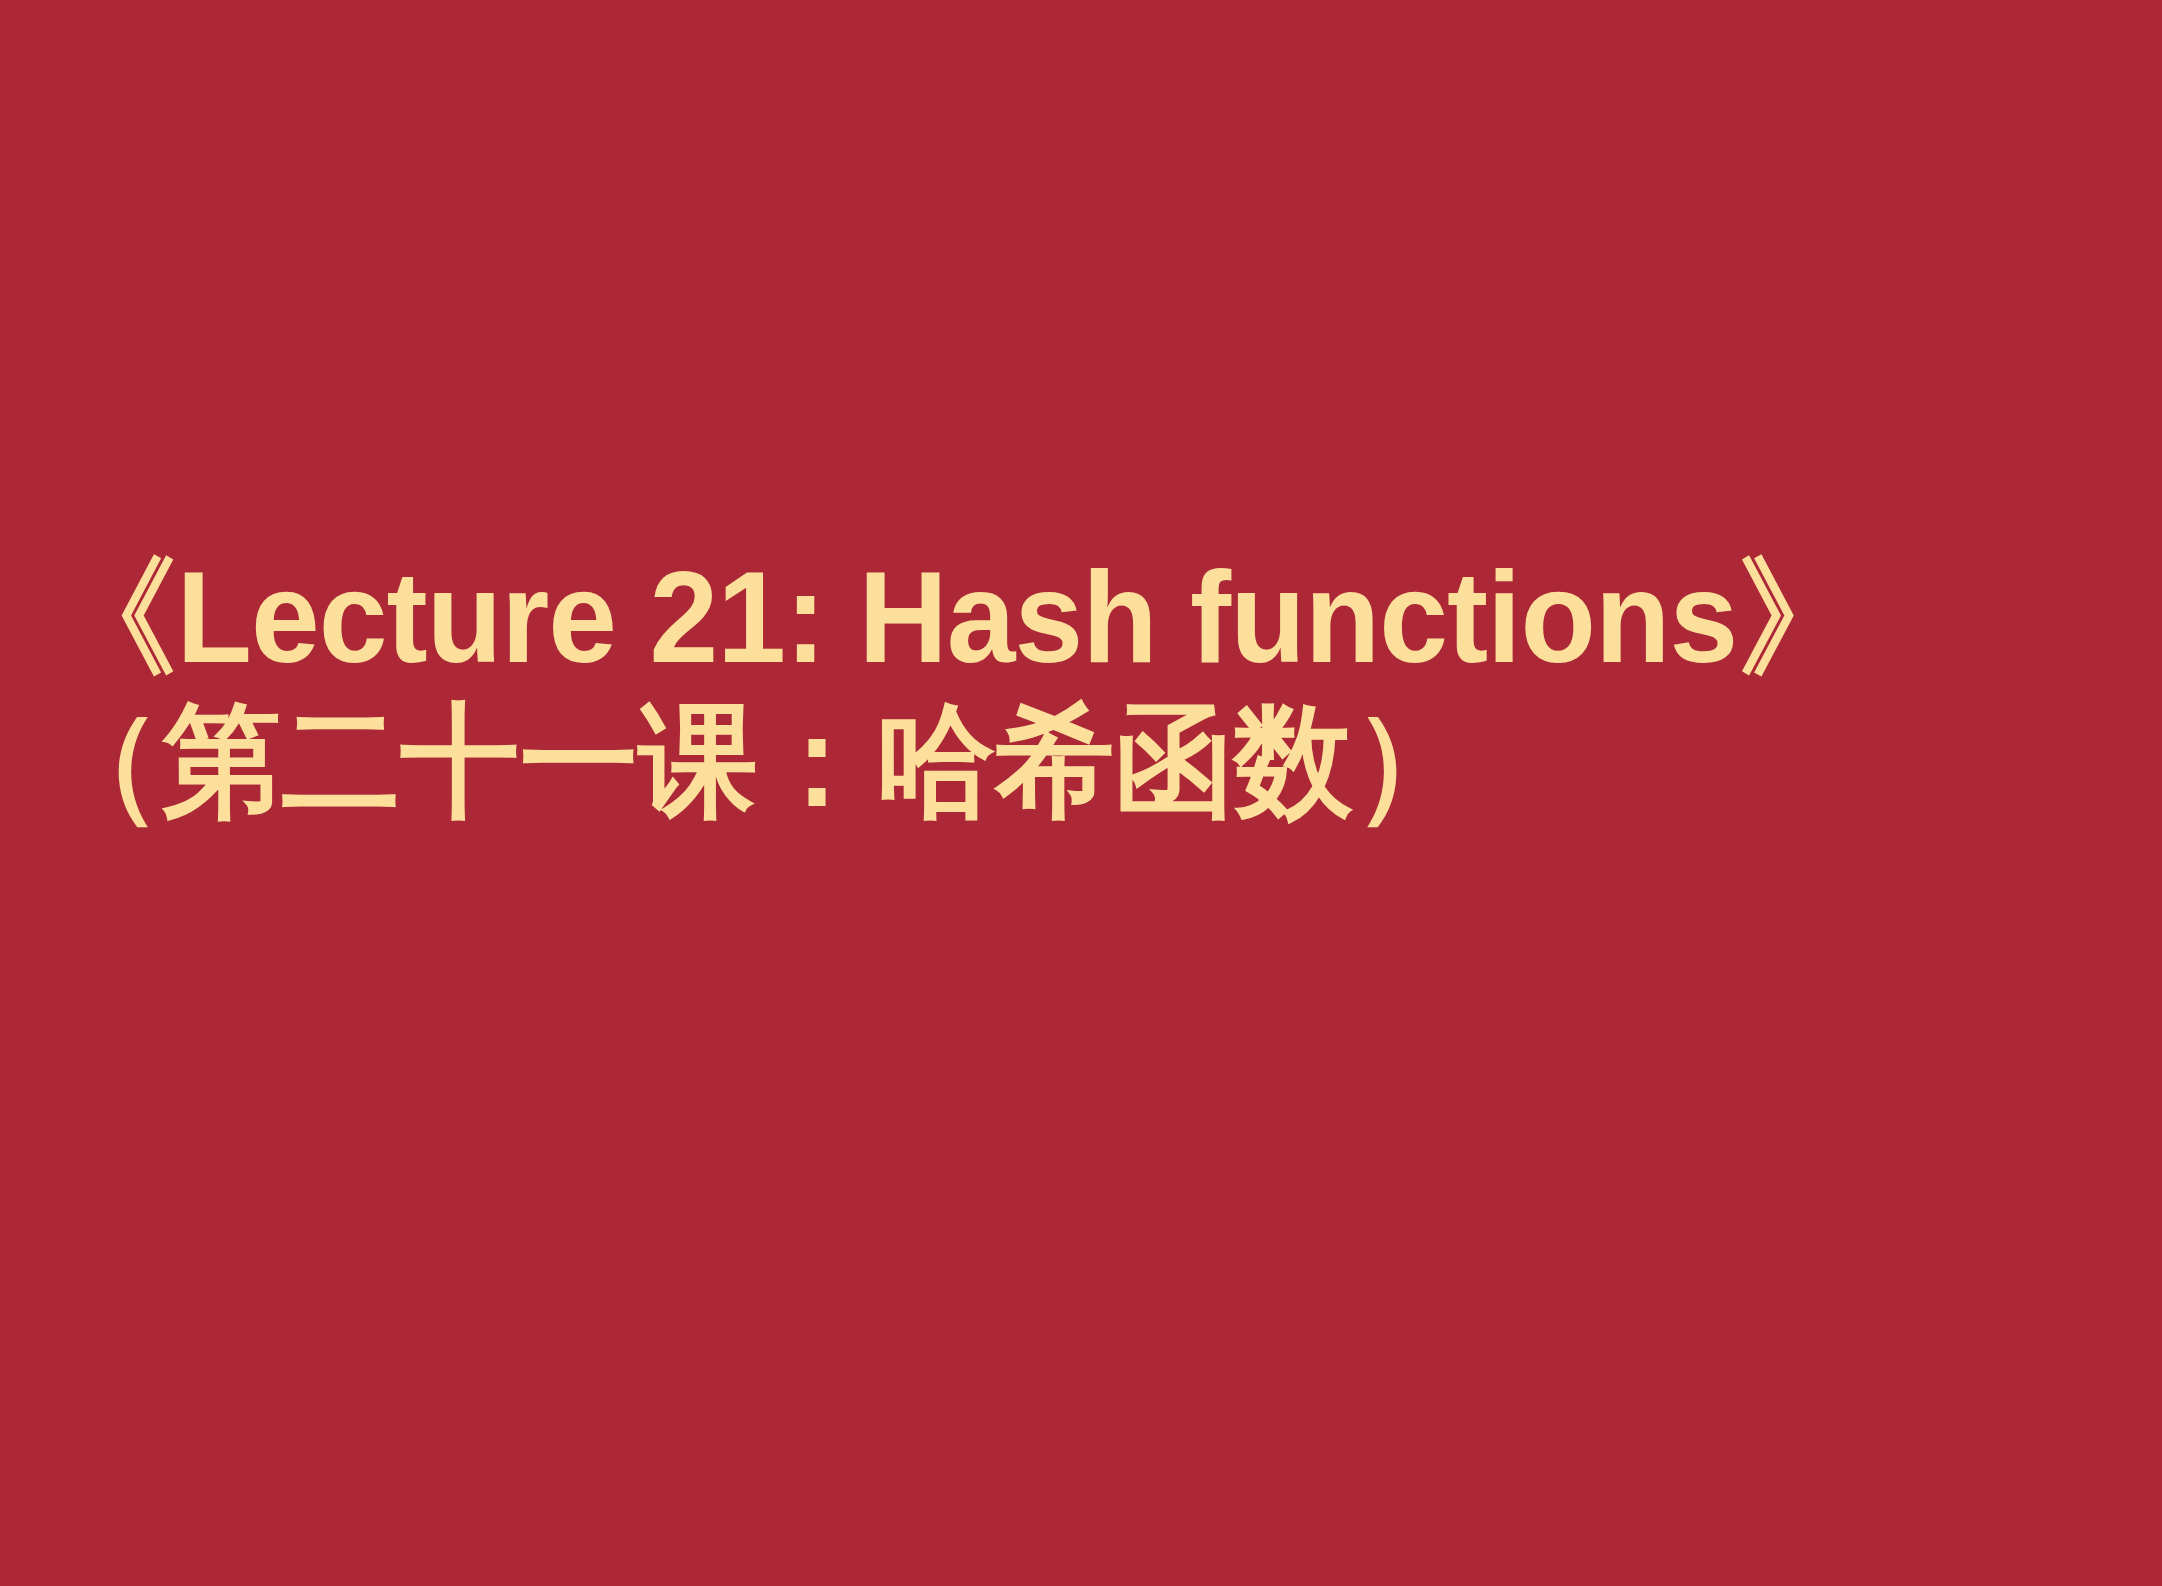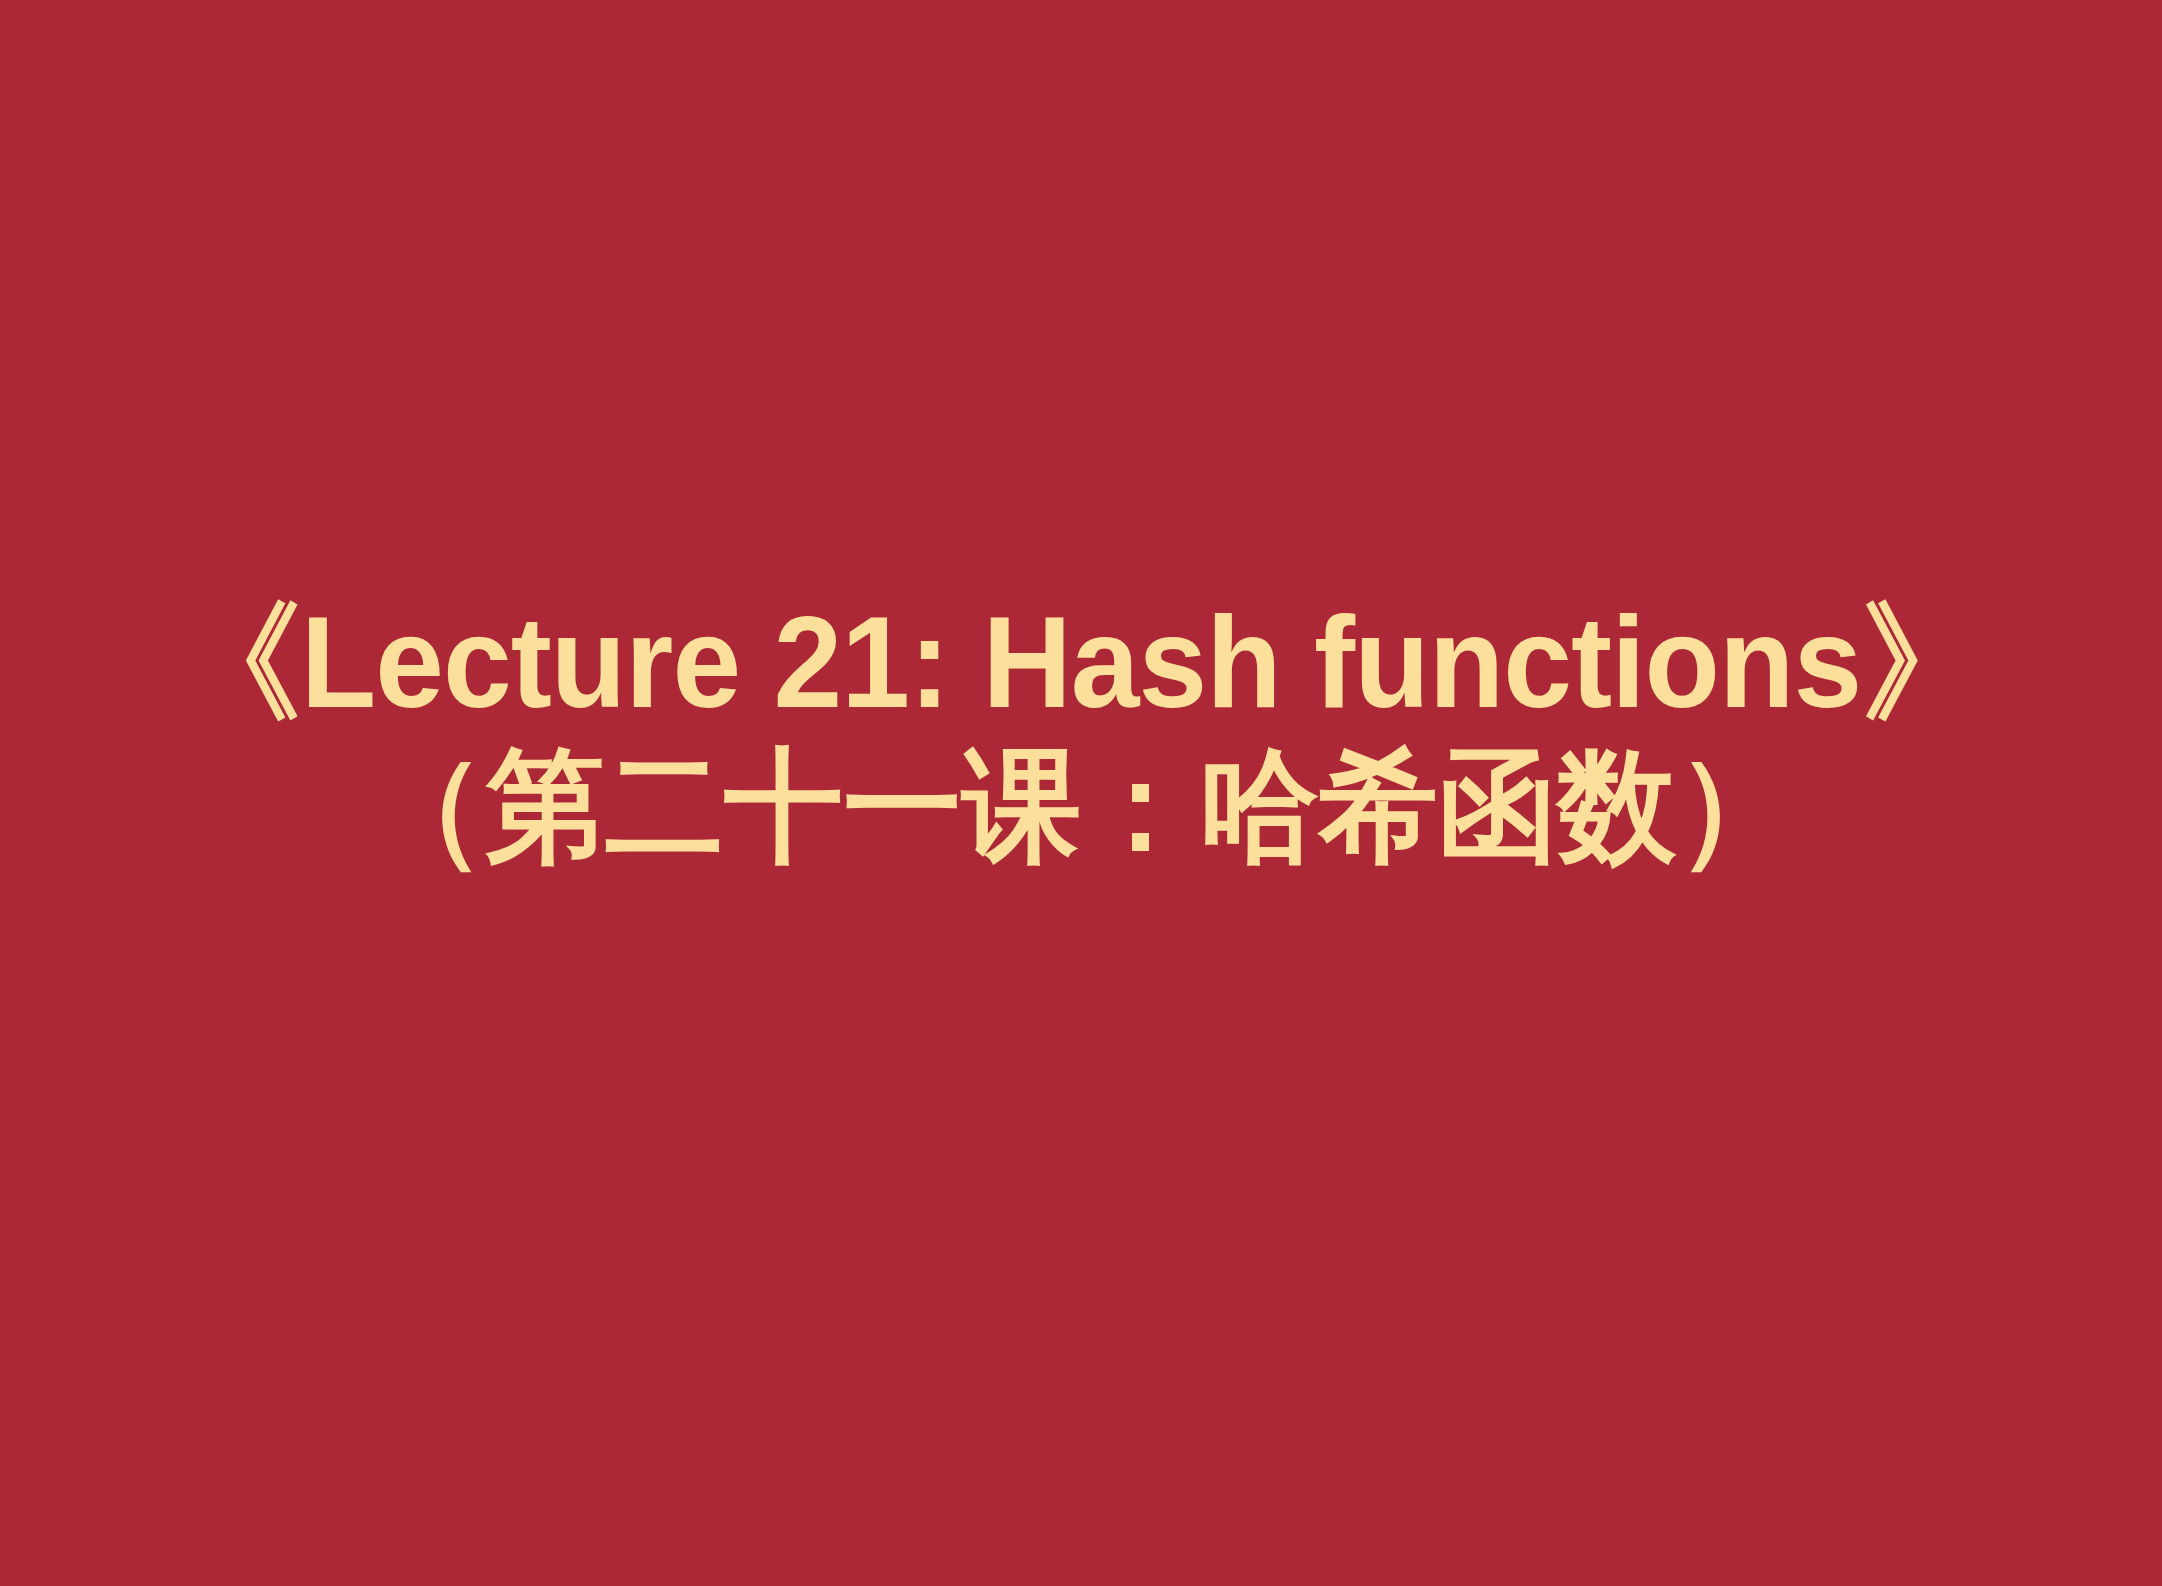--- a/index.html
+++ b/index.html
@@ -16,23 +16,21 @@
     overflow: hidden;
     font-family: "Liberation Sans", "DejaVu Sans", sans-serif;
   }
 
   
   .title-block {
     position: absolute;
     left: 0;
     right: 0;
     top: 548px;
-    text-align: center;
     color: #FBDF9B;
-    margin-top: 45px;
     -webkit-font-smoothing: antialiased;
   }
 
   .title-line {
     display: block;
     font-weight: bold;
     white-space: nowrap;
     color: #FBDF9B;
   }
 

